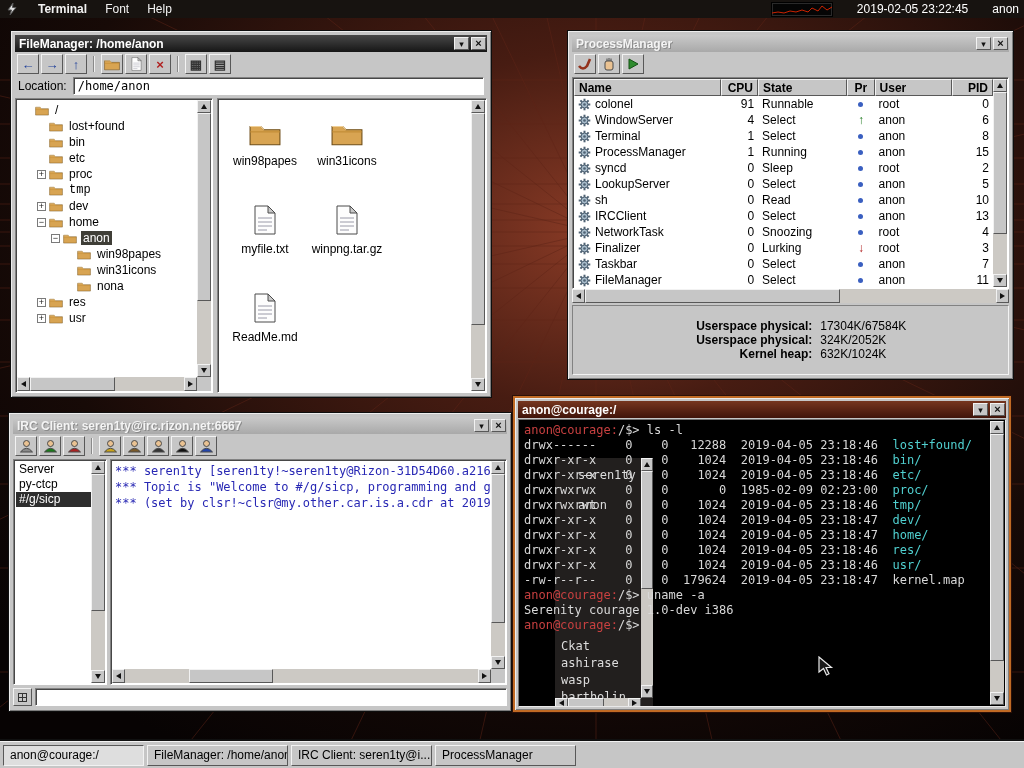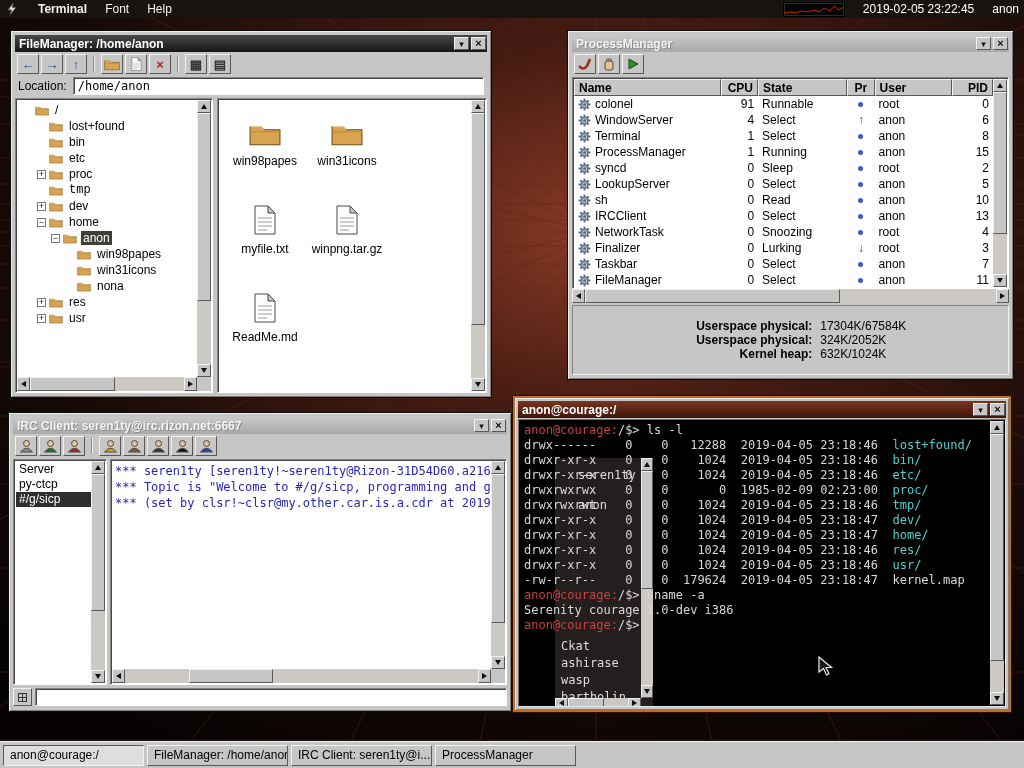--- a/index.html
+++ b/index.html
@@ -8,21 +8,21 @@
 button{font-family:"Liberation Sans",sans-serif;cursor:default}
 #bg{position:absolute;inset:0}
 #grid line{stroke:#5e2417;stroke-width:1;opacity:.5}
 
 
 #menubar{position:absolute;top:0;left:0;right:0;height:18px;background:#171310;display:flex;align-items:center;padding:0 5px;z-index:50}
 #logo{display:flex;margin-right:10px}
 #menu-items{display:flex}
 .menu-item{font-size:12px;padding:1px 9px;color:#f2f2f2;line-height:16px}
 .menu-item:first-child{font-weight:bold}
-#mb-right{margin-left:auto;display:flex;align-items:flex-start;gap:18px}
+#mb-right{margin-left:auto;display:flex;align-items:flex-start;gap:24px}
 #cpu-graph{display:flex;border:1px solid #000;background:#050505;box-shadow:inset 0 0 0 1px #2a2a2a}
 #clock,#mb-user{font-size:12px;color:#fff;white-space:nowrap}
 
 
 .window{position:absolute;background:#c6c6c6;border:1px solid #0e0e0e;box-shadow:inset 1px 1px 0 #ededed,inset -1px -1px 0 #7d7d7d;padding:4px;display:flex;flex-direction:column}
 .window.active{border:2px solid #c06a24;box-shadow:inset 1px 1px 0 #ededed,inset -1px -1px 0 #7d7d7d,0 0 0 1px #2c1008;padding:3px}
 .titlebar{height:17px;flex:0 0 17px;display:flex;align-items:center;padding:0 1px 0 4px}
 .tb-title{flex:1;font-size:12px;font-weight:bold;white-space:nowrap;overflow:hidden}
 .tb-dark{background:linear-gradient(#484848,#161616);color:#fff}
 .tb-inactive{background:linear-gradient(#c9c9c9,#a9a9a9);color:#f4f4f4;text-shadow:1px 1px 0 #8b8b8b}

